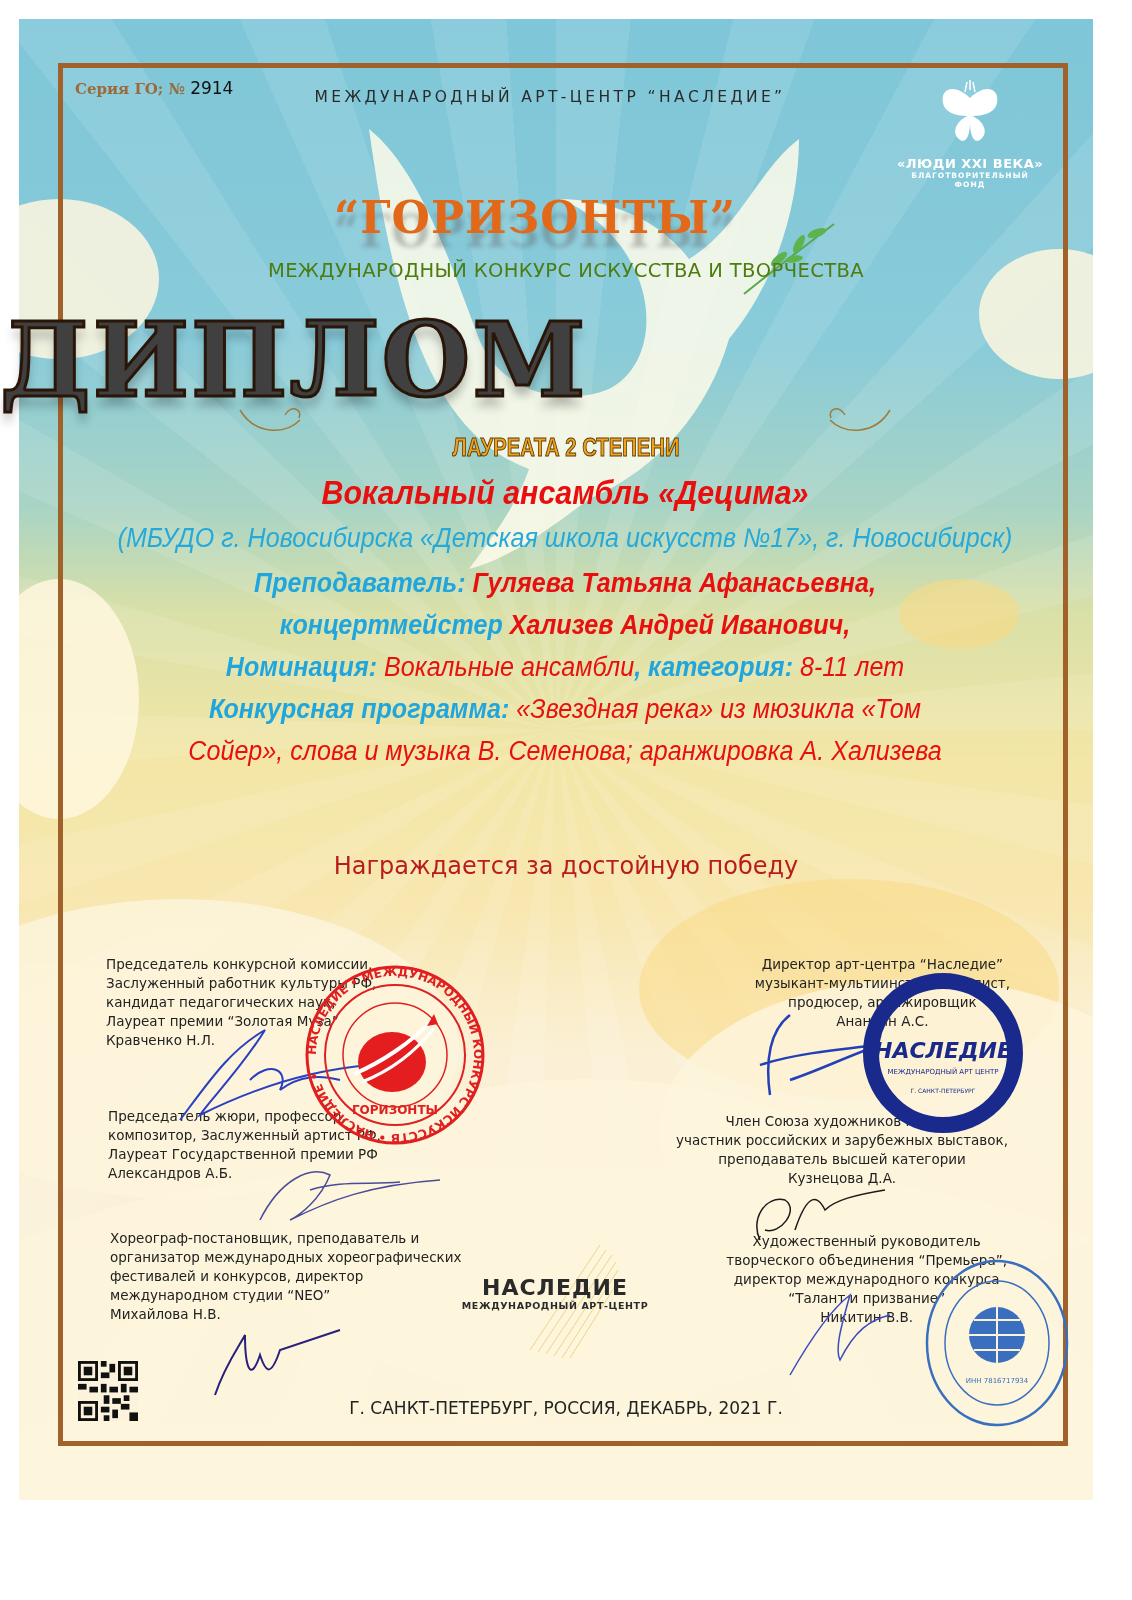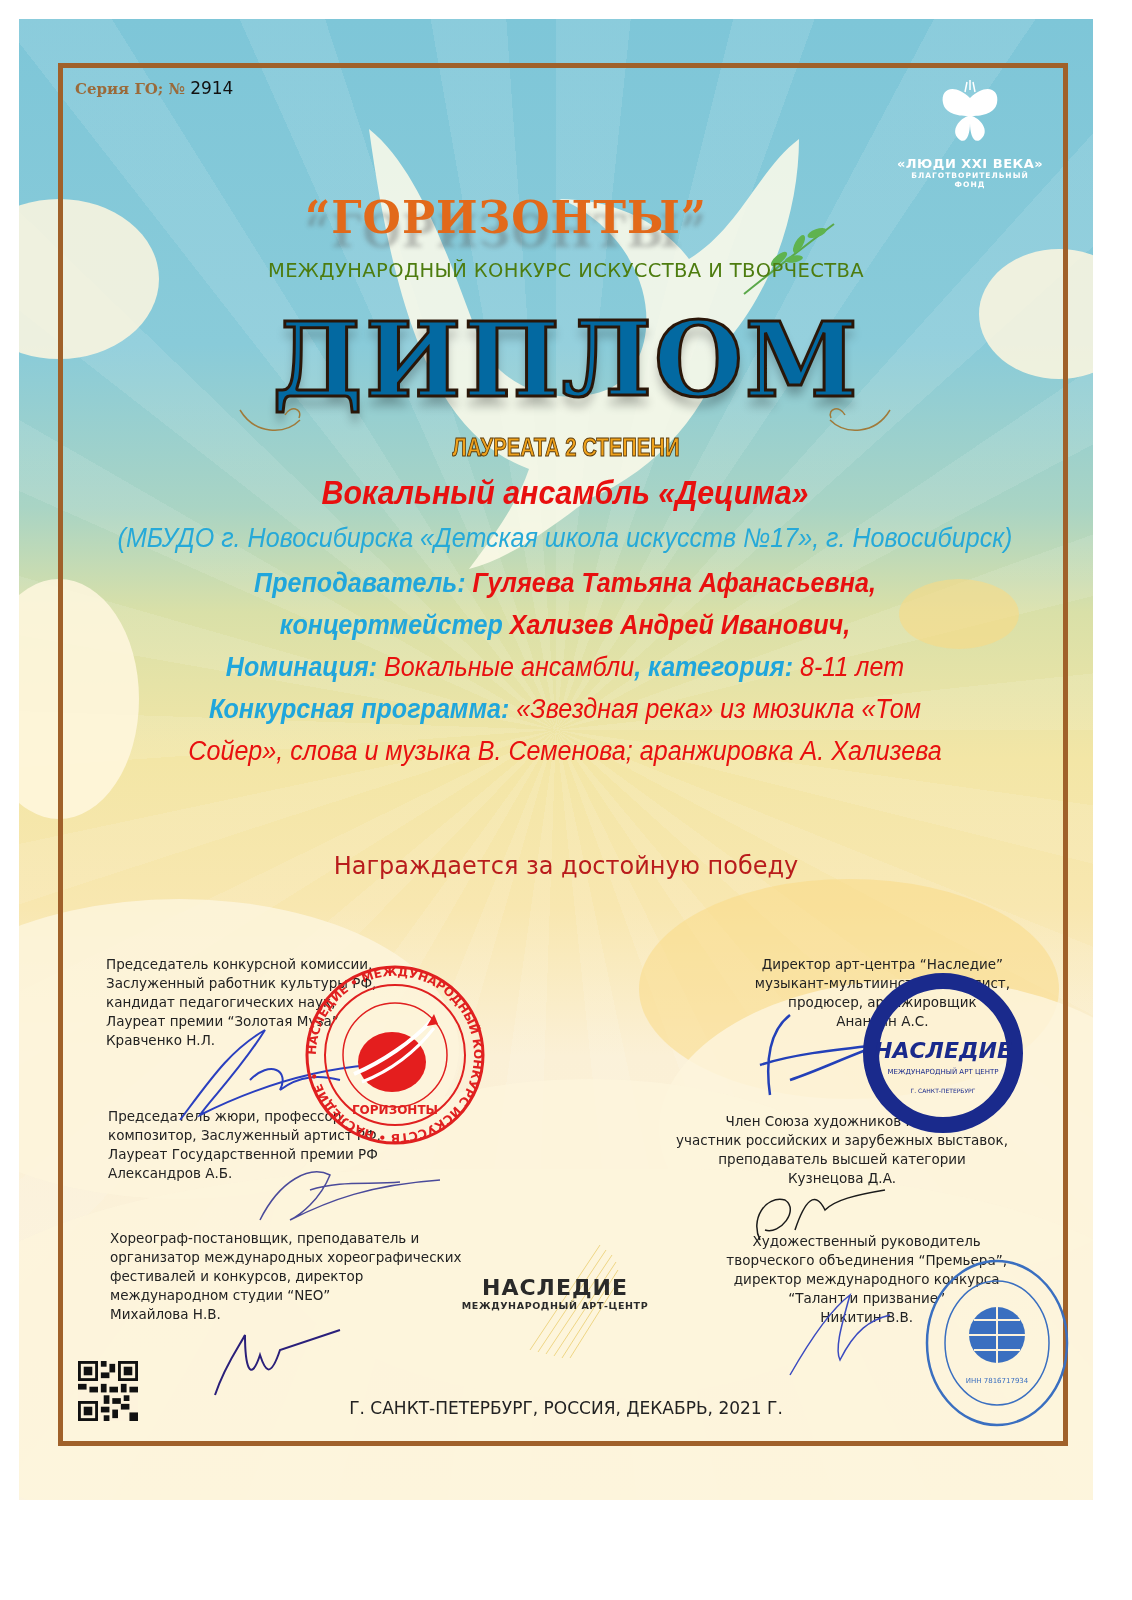--- a/index.html
+++ b/index.html
@@ -38,28 +38,29 @@
     font-size: 15.5px; letter-spacing: 3.4px; color: #2b2b2b; line-height: 22px;
   }
   .logo-right { position: absolute; left: 895px; top: 78px; width: 150px; text-align: center; }
   .logo-right .title { color: #fff; font-weight: bold; font-size: 13px; letter-spacing: 0.5px; margin-top: 4px; }
   .logo-right .sub { color: #fff; font-weight: bold; font-size: 7.5px; letter-spacing: 1px; }
   .horizons {
     position: absolute; left: 0; width: 1012px; top: 192px; text-align: center;
     font-family: "DejaVu Serif", serif; font-size: 44px; font-weight: bold; color: #e2691a;
     letter-spacing: 1px;
     text-shadow: 0 14px 4px rgba(90,90,90,0.35);
+    padding-left: 29px;
   }
   .contest-name {
     position: absolute; left: 0; width: 1132px; top: 259px; text-align: center;
     font-size: 19.5px; color: #4d7c0f; letter-spacing: 0.4px;
   }
   .diploma {
-    position: absolute; left: 0; width: 1132px; top: 300px; text-align: center;
-    font-family: "DejaVu Serif", serif; font-size: 102px; font-weight: bold; color: #0369a1;
+    position: absolute; left: 0; width: 1132px; top: 300px; text-align: left;
+    font-family: "DejaVu Serif", serif; font-size: 102px; font-weight: bold; color: #404040;
     -webkit-text-stroke: 3px #2a1608; letter-spacing: 2px;
     text-shadow: 0 10px 10px rgba(0,0,0,0.25);
   }
   .swirl { position: absolute; top: 400px; width: 70px; height: 40px; }
   .laureate {
     position: absolute; left: 0; width: 1132px; top: 432px; text-align: center;
     font-family: "Liberation Sans", sans-serif; font-size: 26px; font-weight: bold; color: #f0a21c;
     -webkit-text-stroke: 1px #5a3a0a; transform: scaleX(0.78); letter-spacing: 0px;
   }
   .content {
@@ -118,20 +119,21 @@
 </div>
 
 <div class="frame"></div>
 
 <div class="series">
   <span>Серия ГО; №</span>
   <span class="num">2914</span>
 </div>
 
 <div class="orgs">
+  <div>МЕЖДУНАРОДНЫЙ АРТ-ЦЕНТР “НАСЛЕДИЕ”</div>
 </div>
 
 <div class="logo-right">
   <svg width="70" height="70" viewBox="0 0 70 70">
     <path d="M35 20 C 20 5, 5 10, 8 25 C 10 35, 22 38, 33 38 C 22 42, 15 55, 25 62 C 32 66, 35 55, 35 45 C 35 55, 38 66, 45 62 C 55 55, 48 42, 37 38 C 48 38, 60 35, 62 25 C 65 10, 50 5, 35 20 Z" fill="#ffffff"></path>
     <path d="M30 14 L32 4 M35 12 L35 2 M40 14 L38 4" stroke="#ffffff" stroke-width="1.5"></path>
   </svg>
   <div class="title">«ЛЮДИ XXI ВЕКА»</div>
   <div class="sub">БЛАГОТВОРИТЕЛЬНЫЙ ФОНД</div>
 </div>

